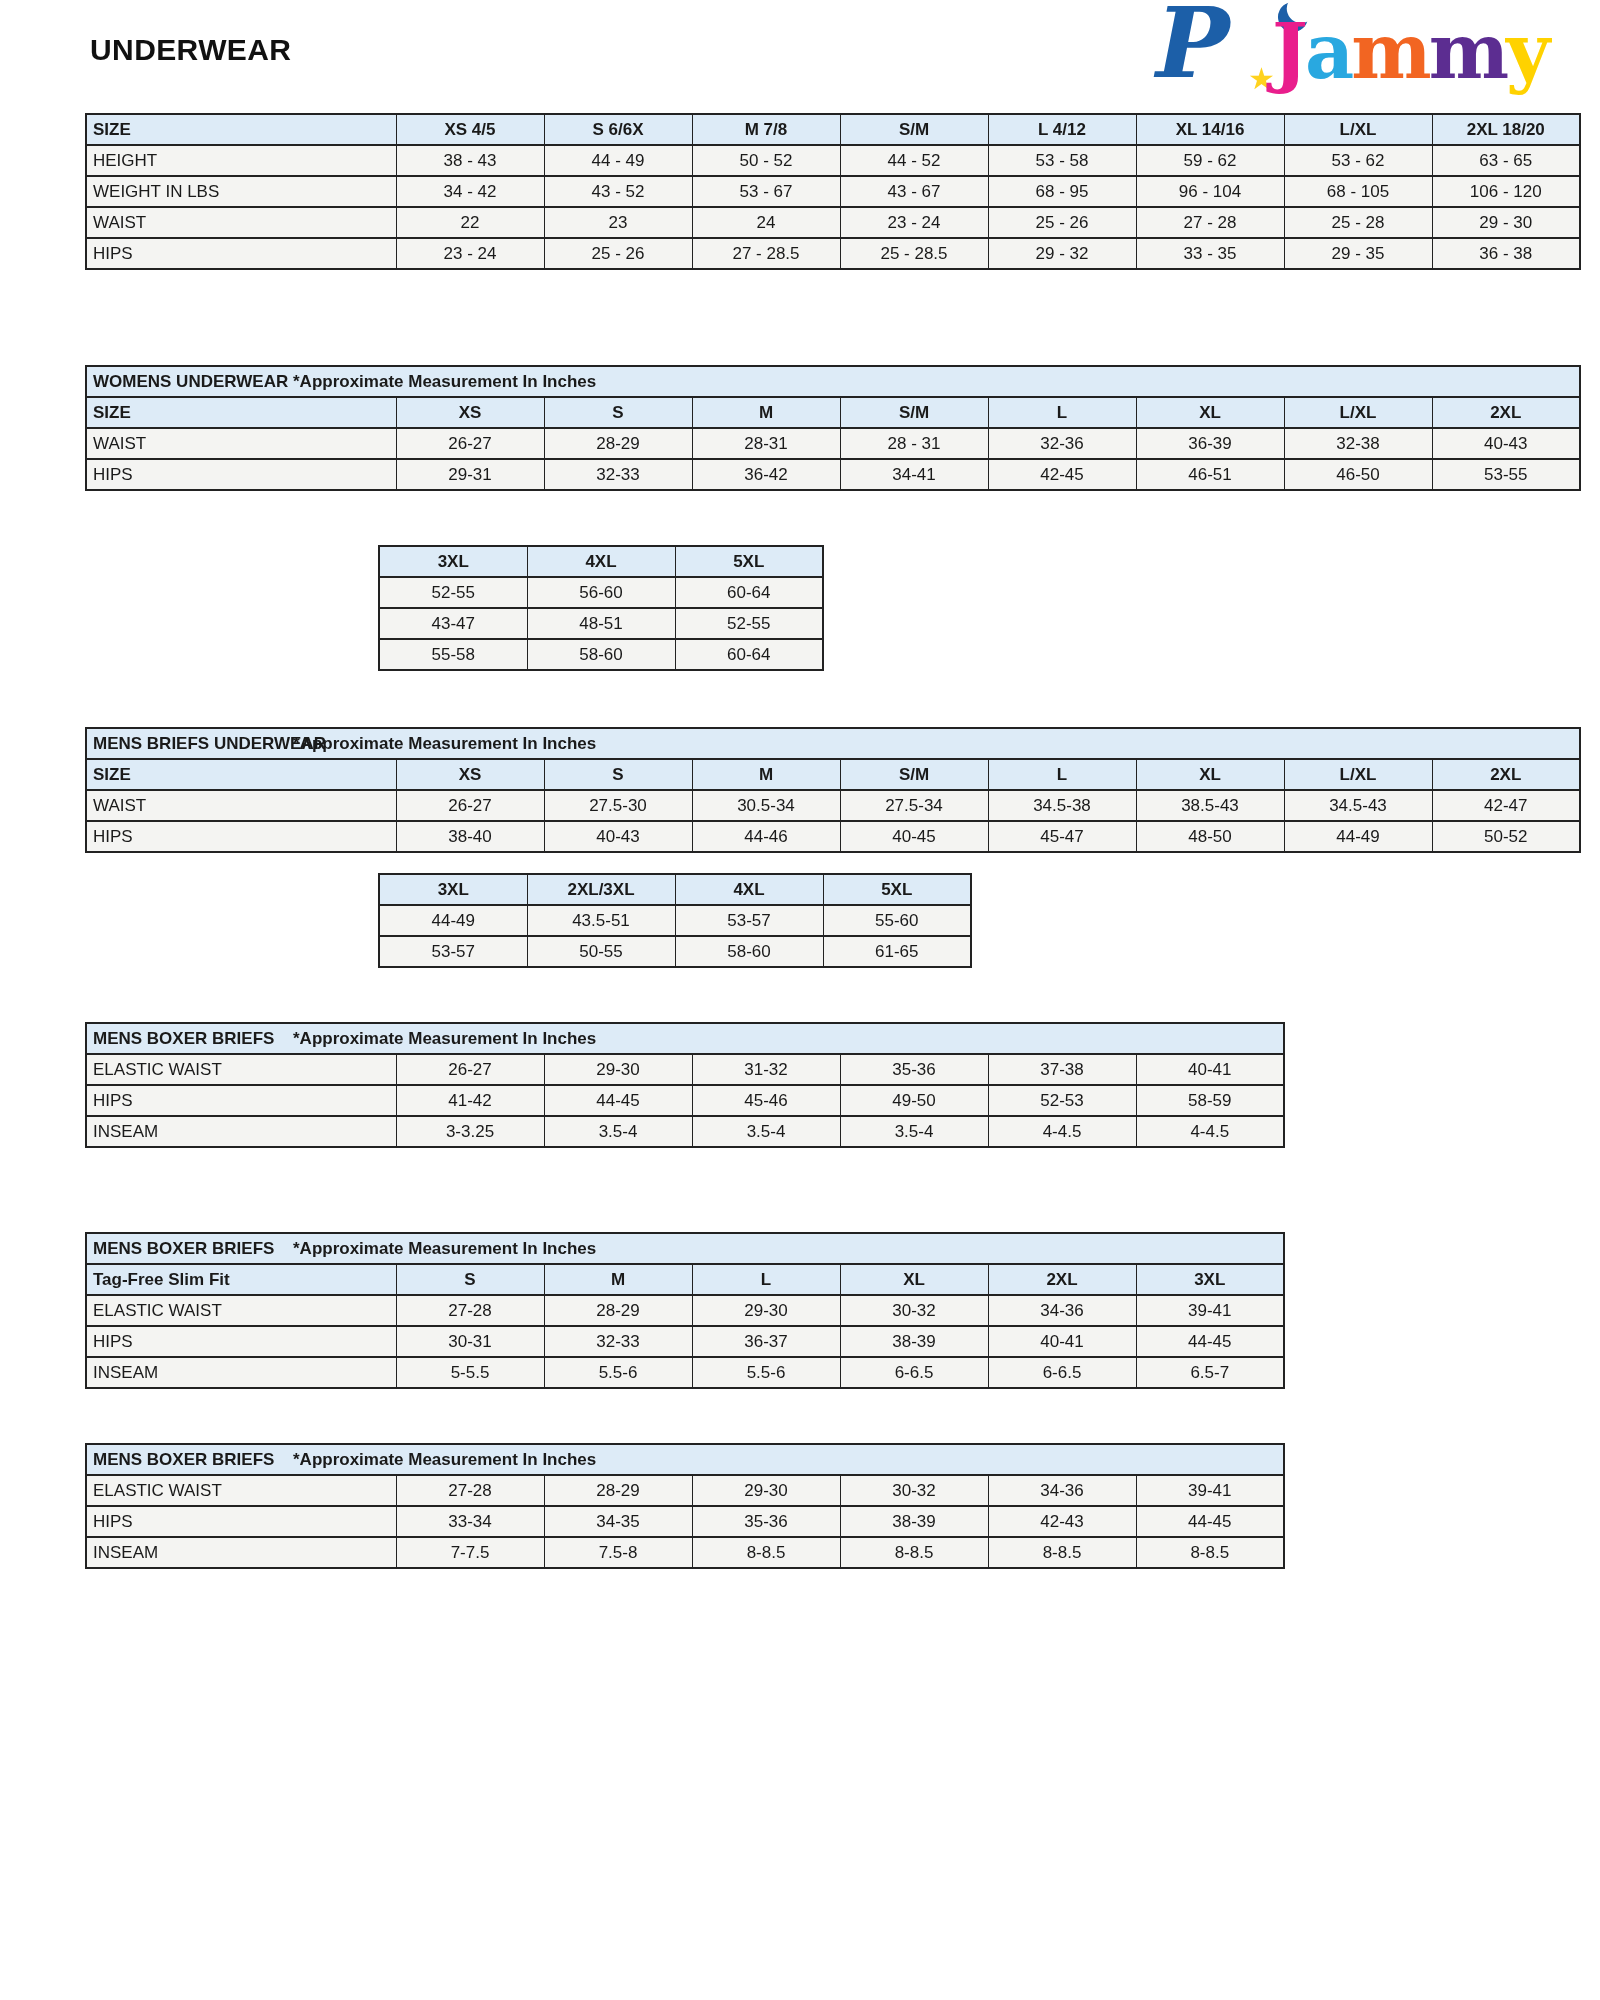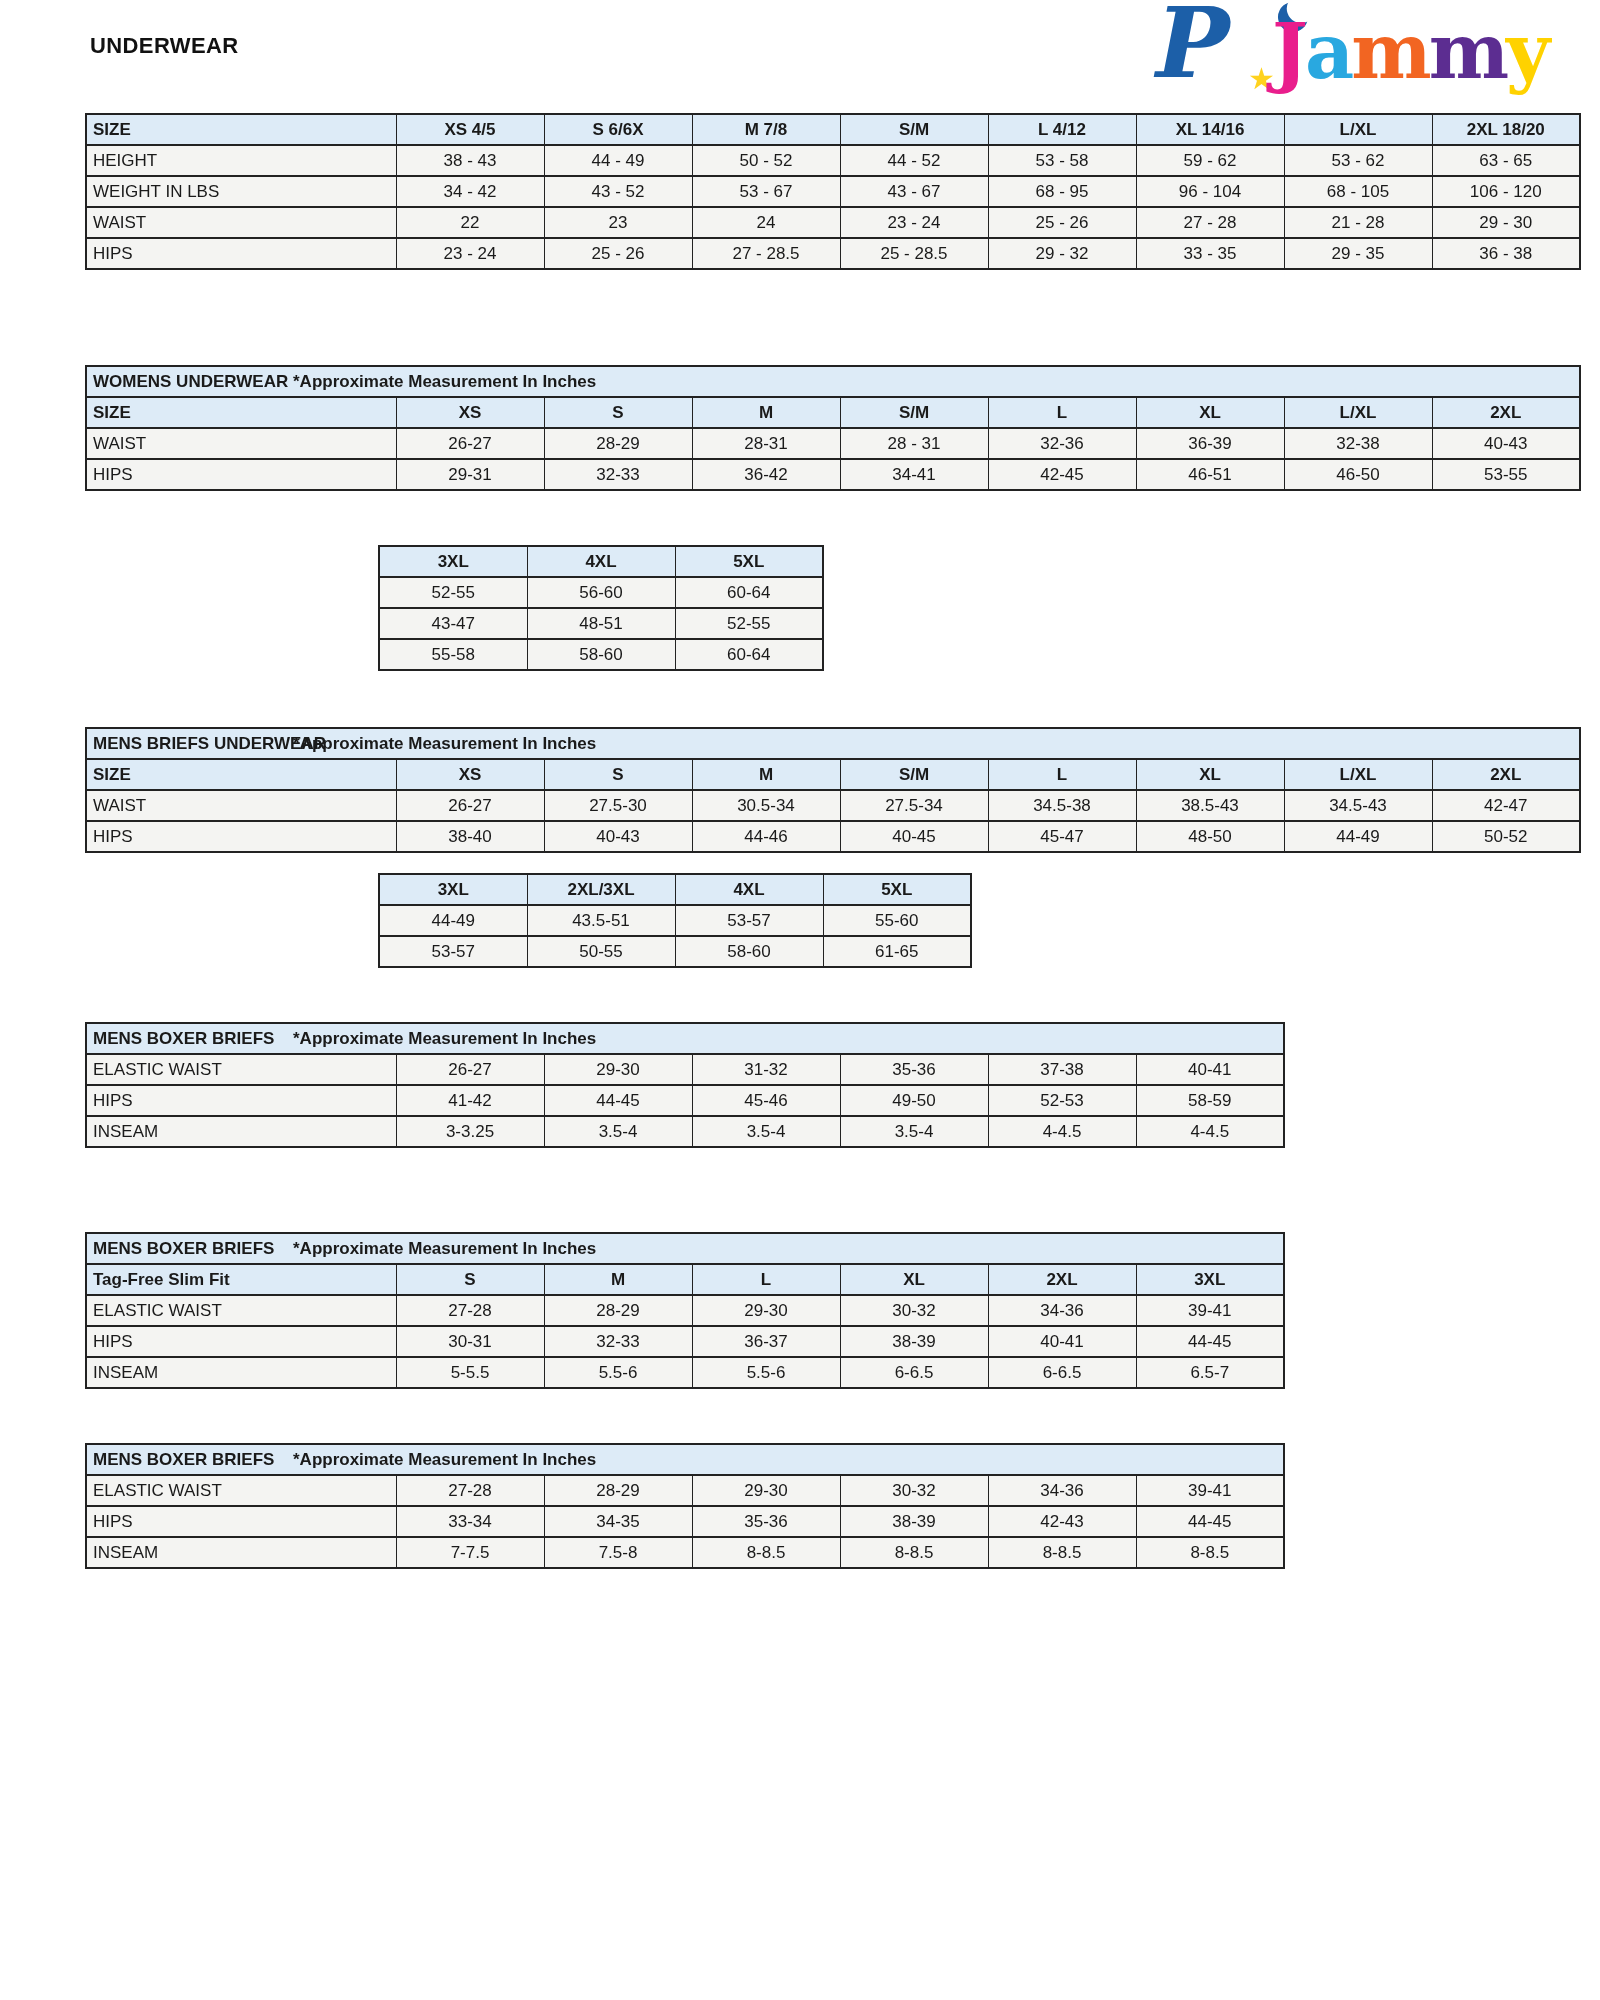--- a/index.html
+++ b/index.html
@@ -1,19 +1,19 @@
 <!DOCTYPE html>
 <html><head>
 <meta charset="utf-8">
 <style>
   html,body{margin:0;padding:0;background:#fff;}
   body{font-family:"Liberation Sans",sans-serif;color:#1a1a1a;}
   .page{position:relative;width:1600px;height:2000px;background:#fff;overflow:hidden;}
 
-  .page-title{position:absolute;left:90px;top:33px;font-size:22px;font-weight:bold;letter-spacing:.4px;color:#111;}
+  .page-title{position:absolute;left:90px;top:33px;font-size:30px;font-weight:bold;letter-spacing:.4px;color:#111;}
 
   
   .logo{position:absolute;top:4px;right:14px;width:430px;height:104px;}
   .logo-p{position:absolute;left:0;top:-10px;font-family:"DejaVu Serif",serif;font-style:italic;font-size:98px;line-height:1;font-weight:bold;}
   .logo-star{position:absolute;left:92px;top:60px;font-size:30px;line-height:1;}
   .logo-moon{position:absolute;left:122px;top:-2px;width:30px;height:30px;transform:rotate(-18deg);}
   .moon-disc{position:absolute;left:0;top:0;width:30px;height:30px;border-radius:50%;}
   .moon-cut{position:absolute;left:11px;top:-5px;width:29px;height:29px;border-radius:50%;background:#fff;}
   .logo-word{position:absolute;left:116px;top:6px;font-family:"DejaVu Serif",serif;font-weight:bold;font-size:76px;line-height:1.1;letter-spacing:-3px;white-space:nowrap;}
 
@@ -99,21 +99,21 @@
             <td>106 - 120</td>
           </tr>
           <tr>
             <td class="label-cell">WAIST</td>
             <td>22</td>
             <td>23</td>
             <td>24</td>
             <td>23 - 24</td>
             <td>25 - 26</td>
             <td>27 - 28</td>
-            <td>21 - 28</td>
+            <td>25 - 28</td>
             <td>29 - 30</td>
           </tr>
           <tr>
             <td class="label-cell">HIPS</td>
             <td>23 - 24</td>
             <td>25 - 26</td>
             <td>27 - 28.5</td>
             <td>25 - 28.5</td>
             <td>29 - 32</td>
             <td>33 - 35</td>

